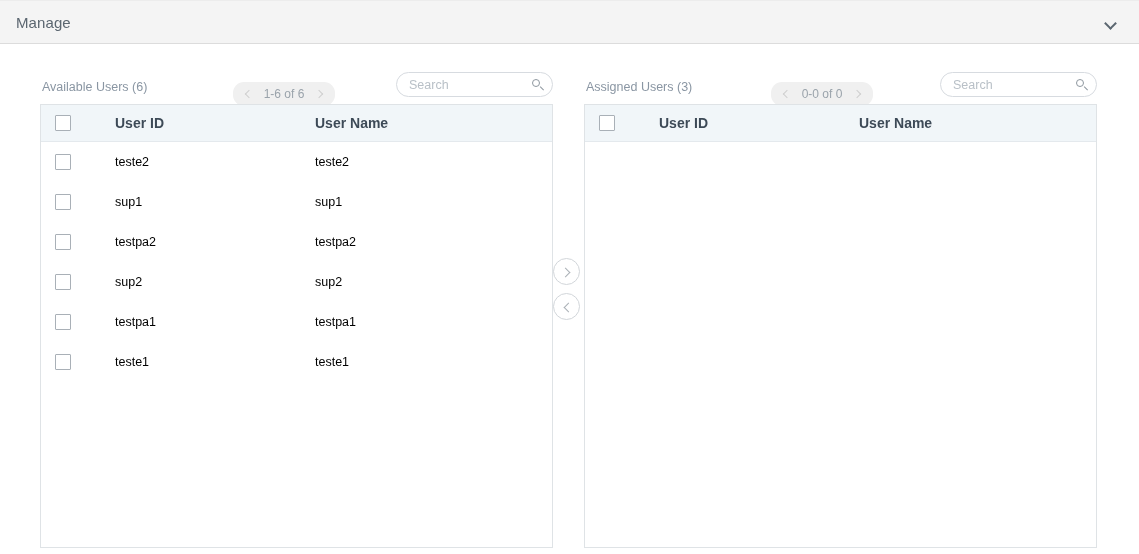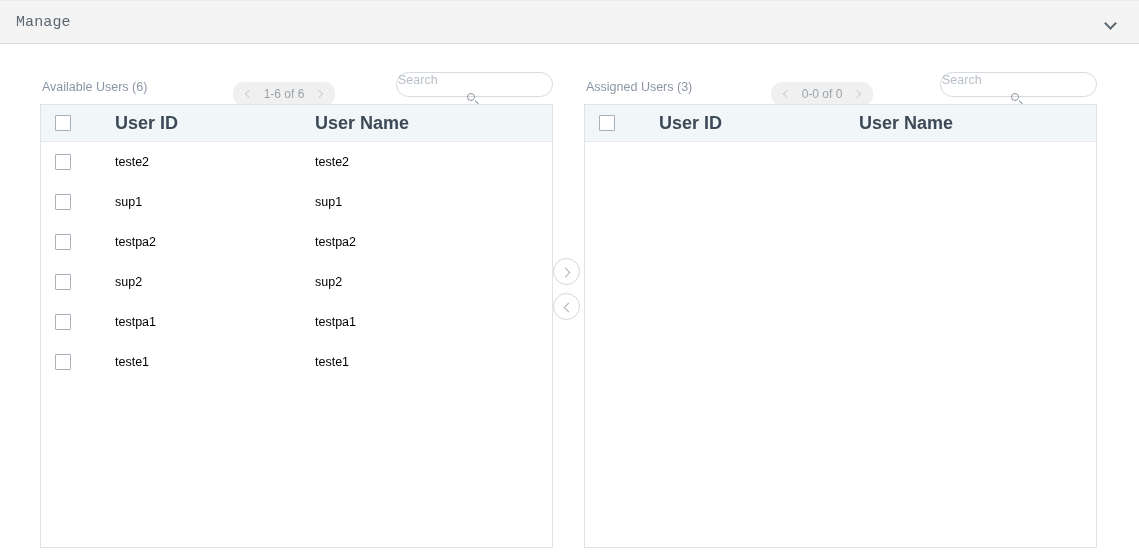--- a/index.html
+++ b/index.html
@@ -21,21 +21,20 @@
     left: 0;
     top: 0;
     width: 1139px;
     height: 44px;
     box-sizing: border-box;
     background: #f4f4f4;
     border-bottom: 1px solid #dcdcdc;
     border-top: 1px solid #ececec;
     display: flex;
     align-items: center;
-    font-family: Liberation Mono, monospace;
   }
   .topbar-title {
     margin-left: 16px;
     font-size: 15px;
     color: #5b6670;
     letter-spacing: 0.1px;
   }
   .topbar-toggle {
     position: absolute;
     right: 16px;
@@ -140,21 +139,20 @@
   .search {
     position: absolute;
     top: 28px;
     height: 25px;
     box-sizing: border-box;
     background: #ffffff;
     border: 1px solid #d7dbe0;
     border-radius: 13px;
     display: flex;
     align-items: center;
-    flex-direction: column;
   }
   .panel.left  .search { left: 356px; width: 157px; }
   .panel.right .search { left: 356px; width: 157px; }
 
   .search-input {
     flex: 1 1 auto;
     border: 0;
     outline: none;
     background: transparent;
     font-family: "Liberation Sans", sans-serif;
@@ -230,21 +228,21 @@
     display: flex;
     align-items: center;
     padding-left: 14px;
     box-sizing: border-box;
   }
   .cell-id   { flex: 0 0 auto; width: 200px; box-sizing: border-box; }
   .cell-name { flex: 1 1 auto; box-sizing: border-box; }
 
   .thead .cell-id,
   .thead .cell-name {
-    font-size: 18px;
+    font-size: 14px;
     color: #3d4a57;
     font-weight: bold;
   }
   .trow .cell-id,
   .trow .cell-name {
     font-size: 12.5px;
     color: #000000;
   }
 
   .cbox {

